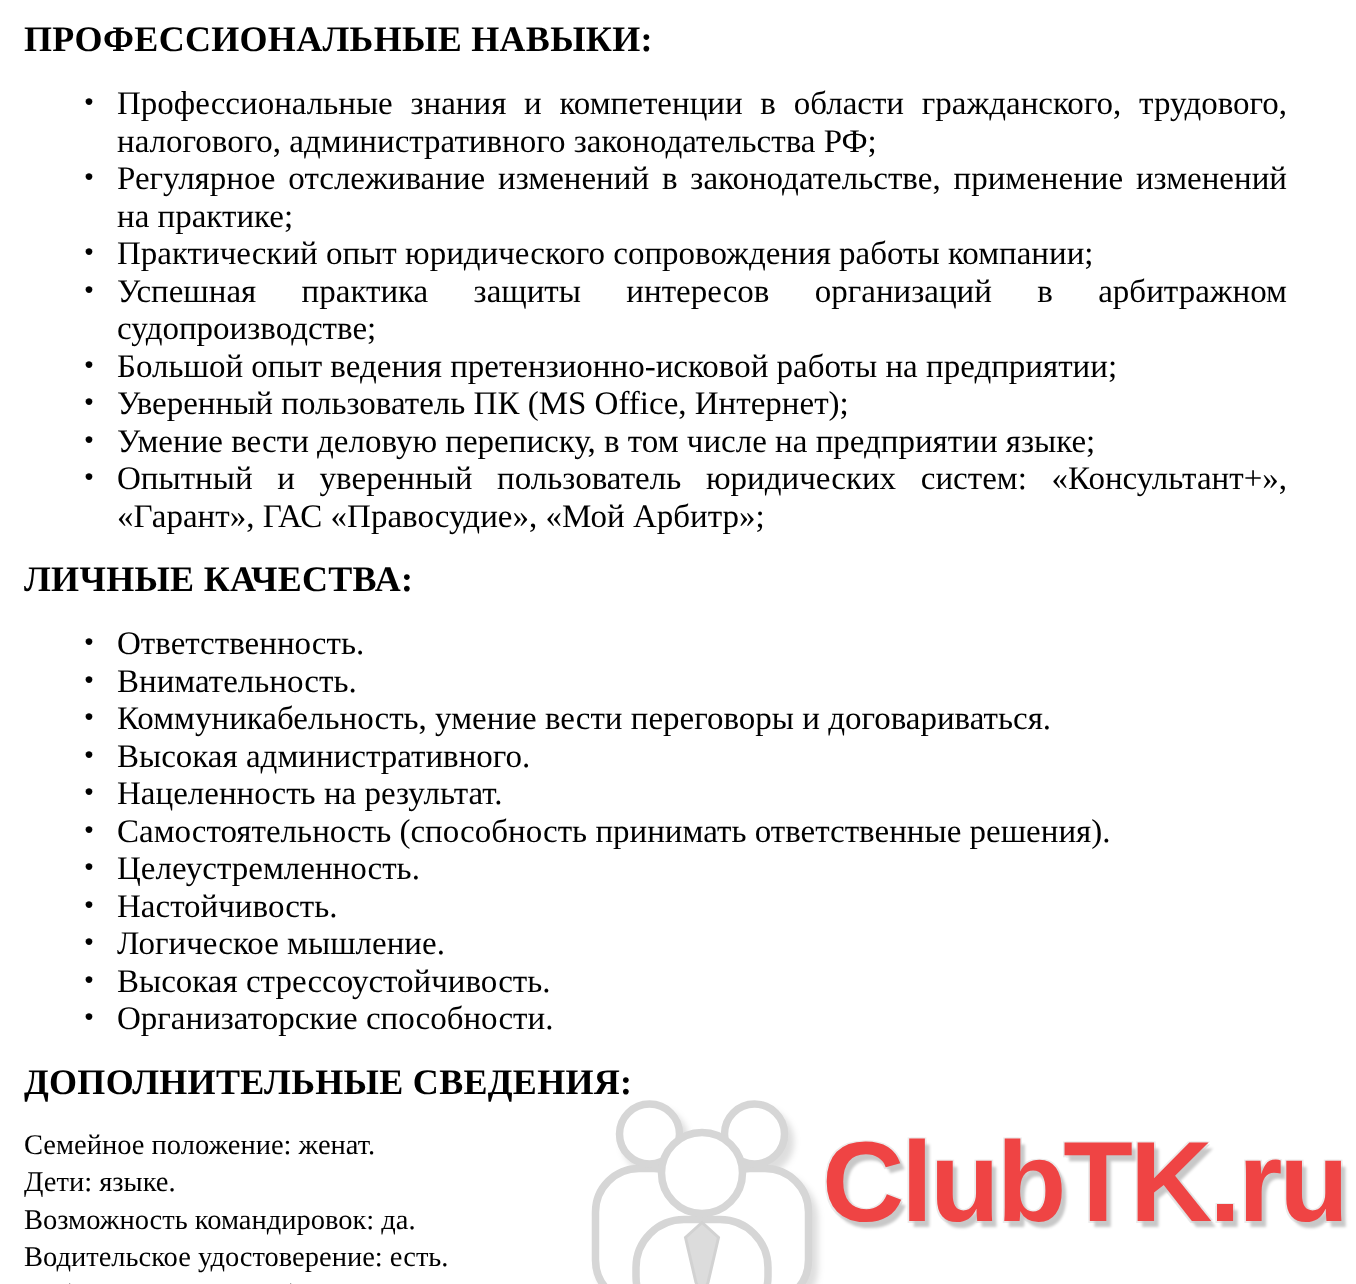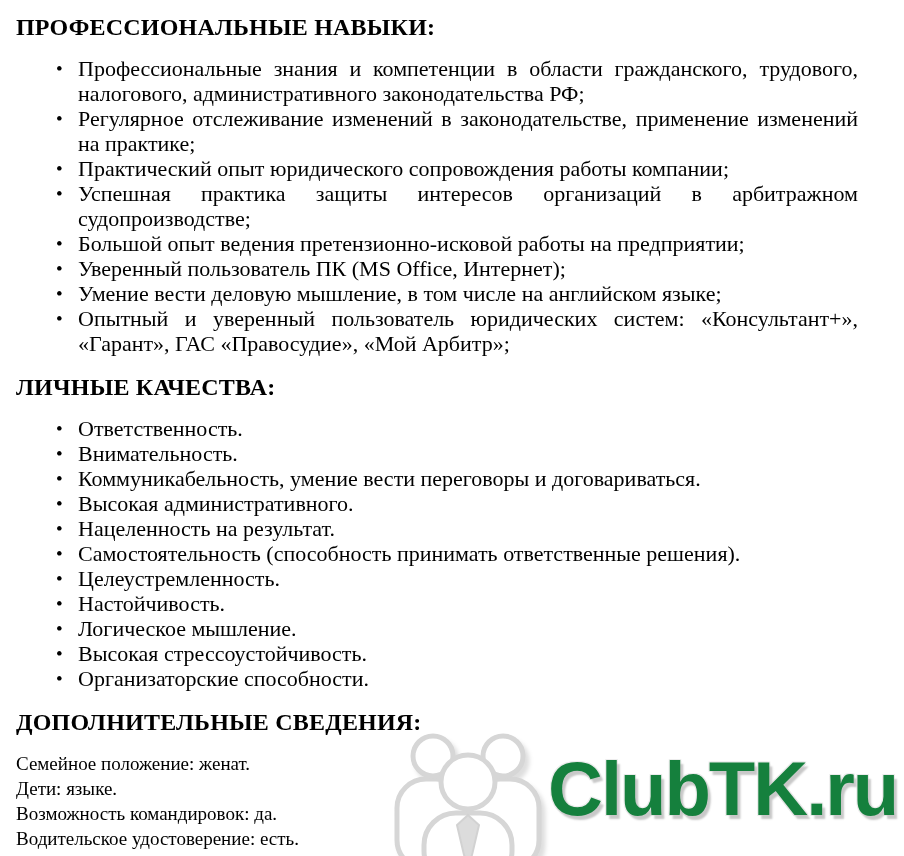--- a/index.html
+++ b/index.html
@@ -67,21 +67,21 @@
     filter: drop-shadow(4px 5px 2px #dedede);
   }
   .wm-text {
     font-family: "Liberation Sans", "DejaVu Sans", sans-serif;
     font-weight: bold;
     font-size: 76px;
     line-height: 76px;
     letter-spacing: -2px;
     margin-top: 18px;
     margin-left: 4px;
-    color: #15803d;
+    color: #ef4444;
     text-shadow:
       3px 4px 2px #c8c8c8,
       -1px -1px 0 #ececec,
       1px -1px 0 #ececec,
       -1px 1px 0 #ececec,
       1px 1px 0 #e2e2e2;
   }
 </style>
 </head>
 <body>
@@ -107,21 +107,21 @@
 
   <div class="doc-section">
     <div class="section-heading">ПРОФЕССИОНАЛЬНЫЕ НАВЫКИ:</div>
     <ul class="doc-list">
       <li>Профессиональные знания и компетенции в области гражданского, трудового, налогового, административного законодательства РФ;</li>
       <li>Регулярное отслеживание изменений в законодательстве, применение изменений на практике;</li>
       <li>Практический опыт юридического сопровождения работы компании;</li>
       <li>Успешная практика защиты интересов организаций в арбитражном судопроизводстве;</li>
       <li>Большой опыт ведения претензионно-исковой работы на предприятии;</li>
       <li>Уверенный пользователь ПК (MS Office, Интернет);</li>
-      <li>Умение вести деловую мышление, в том числе на английском языке;</li>
+      <li>Умение вести деловую переписку, в том числе на предприятии языке;</li>
       <li>Опытный и уверенный пользователь юридических систем: «Консультант+», «Гарант», ГАС «Правосудие», «Мой Арбитр»;</li>
     </ul>
   </div>
 
   <div class="doc-section">
     <div class="section-heading">ЛИЧНЫЕ КАЧЕСТВА:</div>
     <ul class="doc-list">
       <li>Ответственность.</li>
       <li>Внимательность.</li>
       <li>Коммуникабельность, умение вести переговоры и договариваться.</li>

